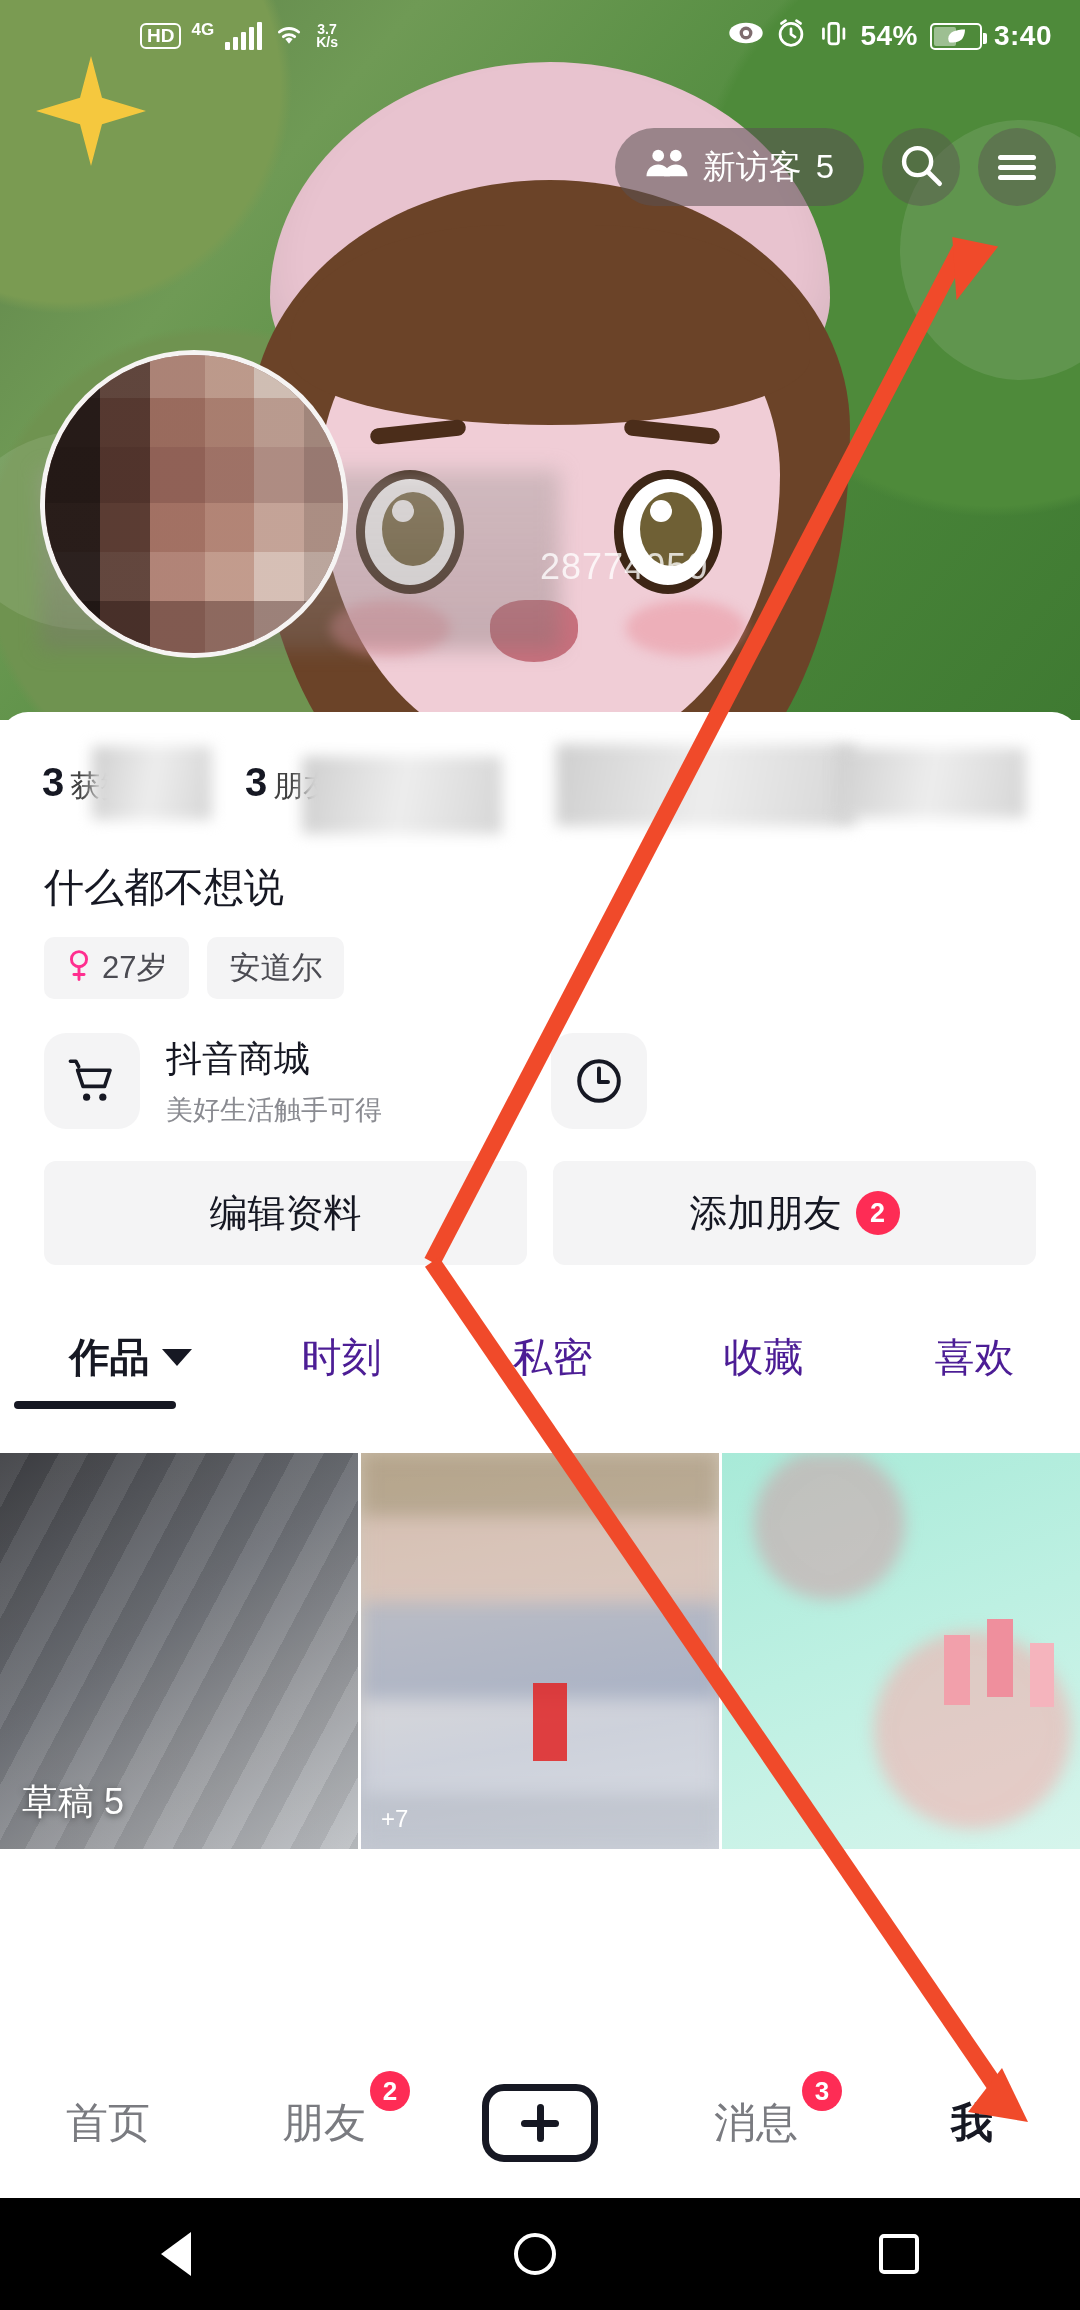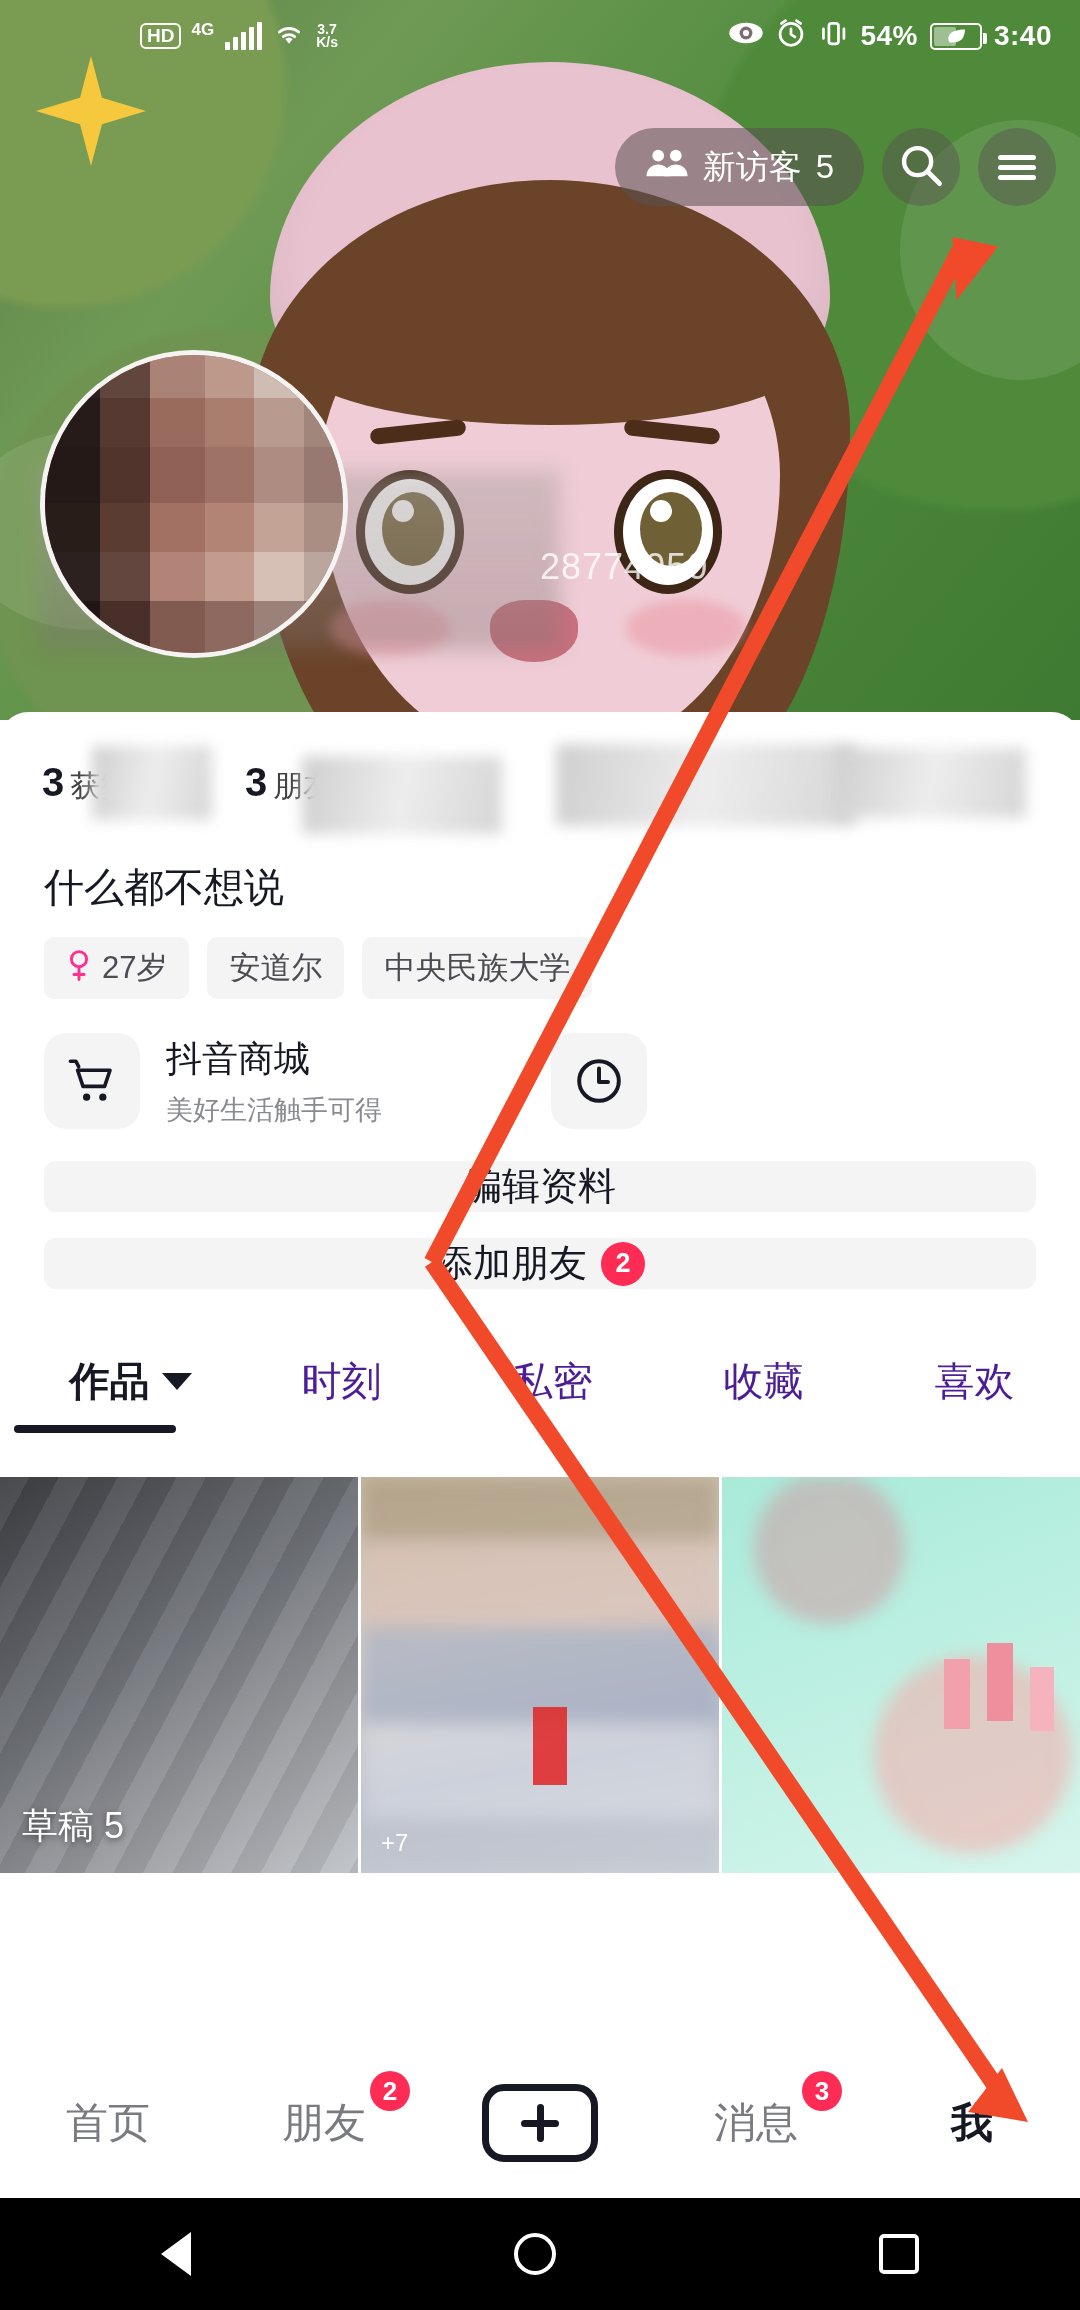--- a/index.html
+++ b/index.html
@@ -149,21 +149,21 @@
 
   
   #shortcuts { display:flex; gap:22px; margin:34px 44px 0 44px; }
   .shortcut { flex:1; display:flex; align-items:center; gap:26px; }
   .sc-icon { width:96px; height:96px; border-radius:22px; background:#f4f4f5;
              display:flex; align-items:center; justify-content:center; }
   .sc-title { font-size:36px; color:#161823; }
   .sc-sub { font-size:27px; color:#8a8b91; margin-top:8px; }
 
   
-  #actions { display:flex; gap:26px; margin:32px 44px 0 44px;flex-direction:column; }
+  #actions { display:flex; gap:26px; margin:32px 44px 0 44px; }
   .act-btn { flex:1; height:104px; border-radius:12px; background:#f4f4f5;
              display:flex; align-items:center; justify-content:center; gap:14px;
              font-size:38px; color:#161823; position:relative; }
   .badge-dot { min-width:44px; height:44px; padding:0 6px; border-radius:22px;
                background:#fe2c55; color:#fff; font-size:27px; font-weight:700;
                display:flex; align-items:center; justify-content:center; }
 
   
   #tabs { display:flex; align-items:center; margin-top:40px; height:104px;
           border-bottom:0; position:relative;padding-left:25px; }
@@ -370,23 +370,20 @@
           <svg width="26" height="32" viewBox="0 0 16 22">
               <circle cx="8" cy="7" r="5.2" fill="none" stroke="#ff2e8f" stroke-width="2"></circle>
               <path d="M8 12.5V21M4.5 17.5h7" stroke="#ff2e8f" stroke-width="2" stroke-linecap="round"></path>
             </svg>
         </span>
         <span>27岁</span>
       </div>
       <div class="tag">
         <span>安道尔</span>
       </div>
-      <div class="tag">
-        <span>中央民族大学</span>
-      </div>
     </div>
 
     <div id="shortcuts">
       <div class="shortcut">
         <div class="sc-icon">
           <svg width="54" height="54" viewBox="0 0 30 30">
               <path d="M3 4h3l1.6 3M7 9h18l-3 9H10L7 9z" fill="none" stroke="#161823" stroke-width="2" stroke-linejoin="round" stroke-linecap="round"></path>
               <circle cx="12" cy="24" r="2" fill="#161823"></circle>
               <circle cx="21" cy="24" r="2" fill="#161823"></circle>
             </svg>

